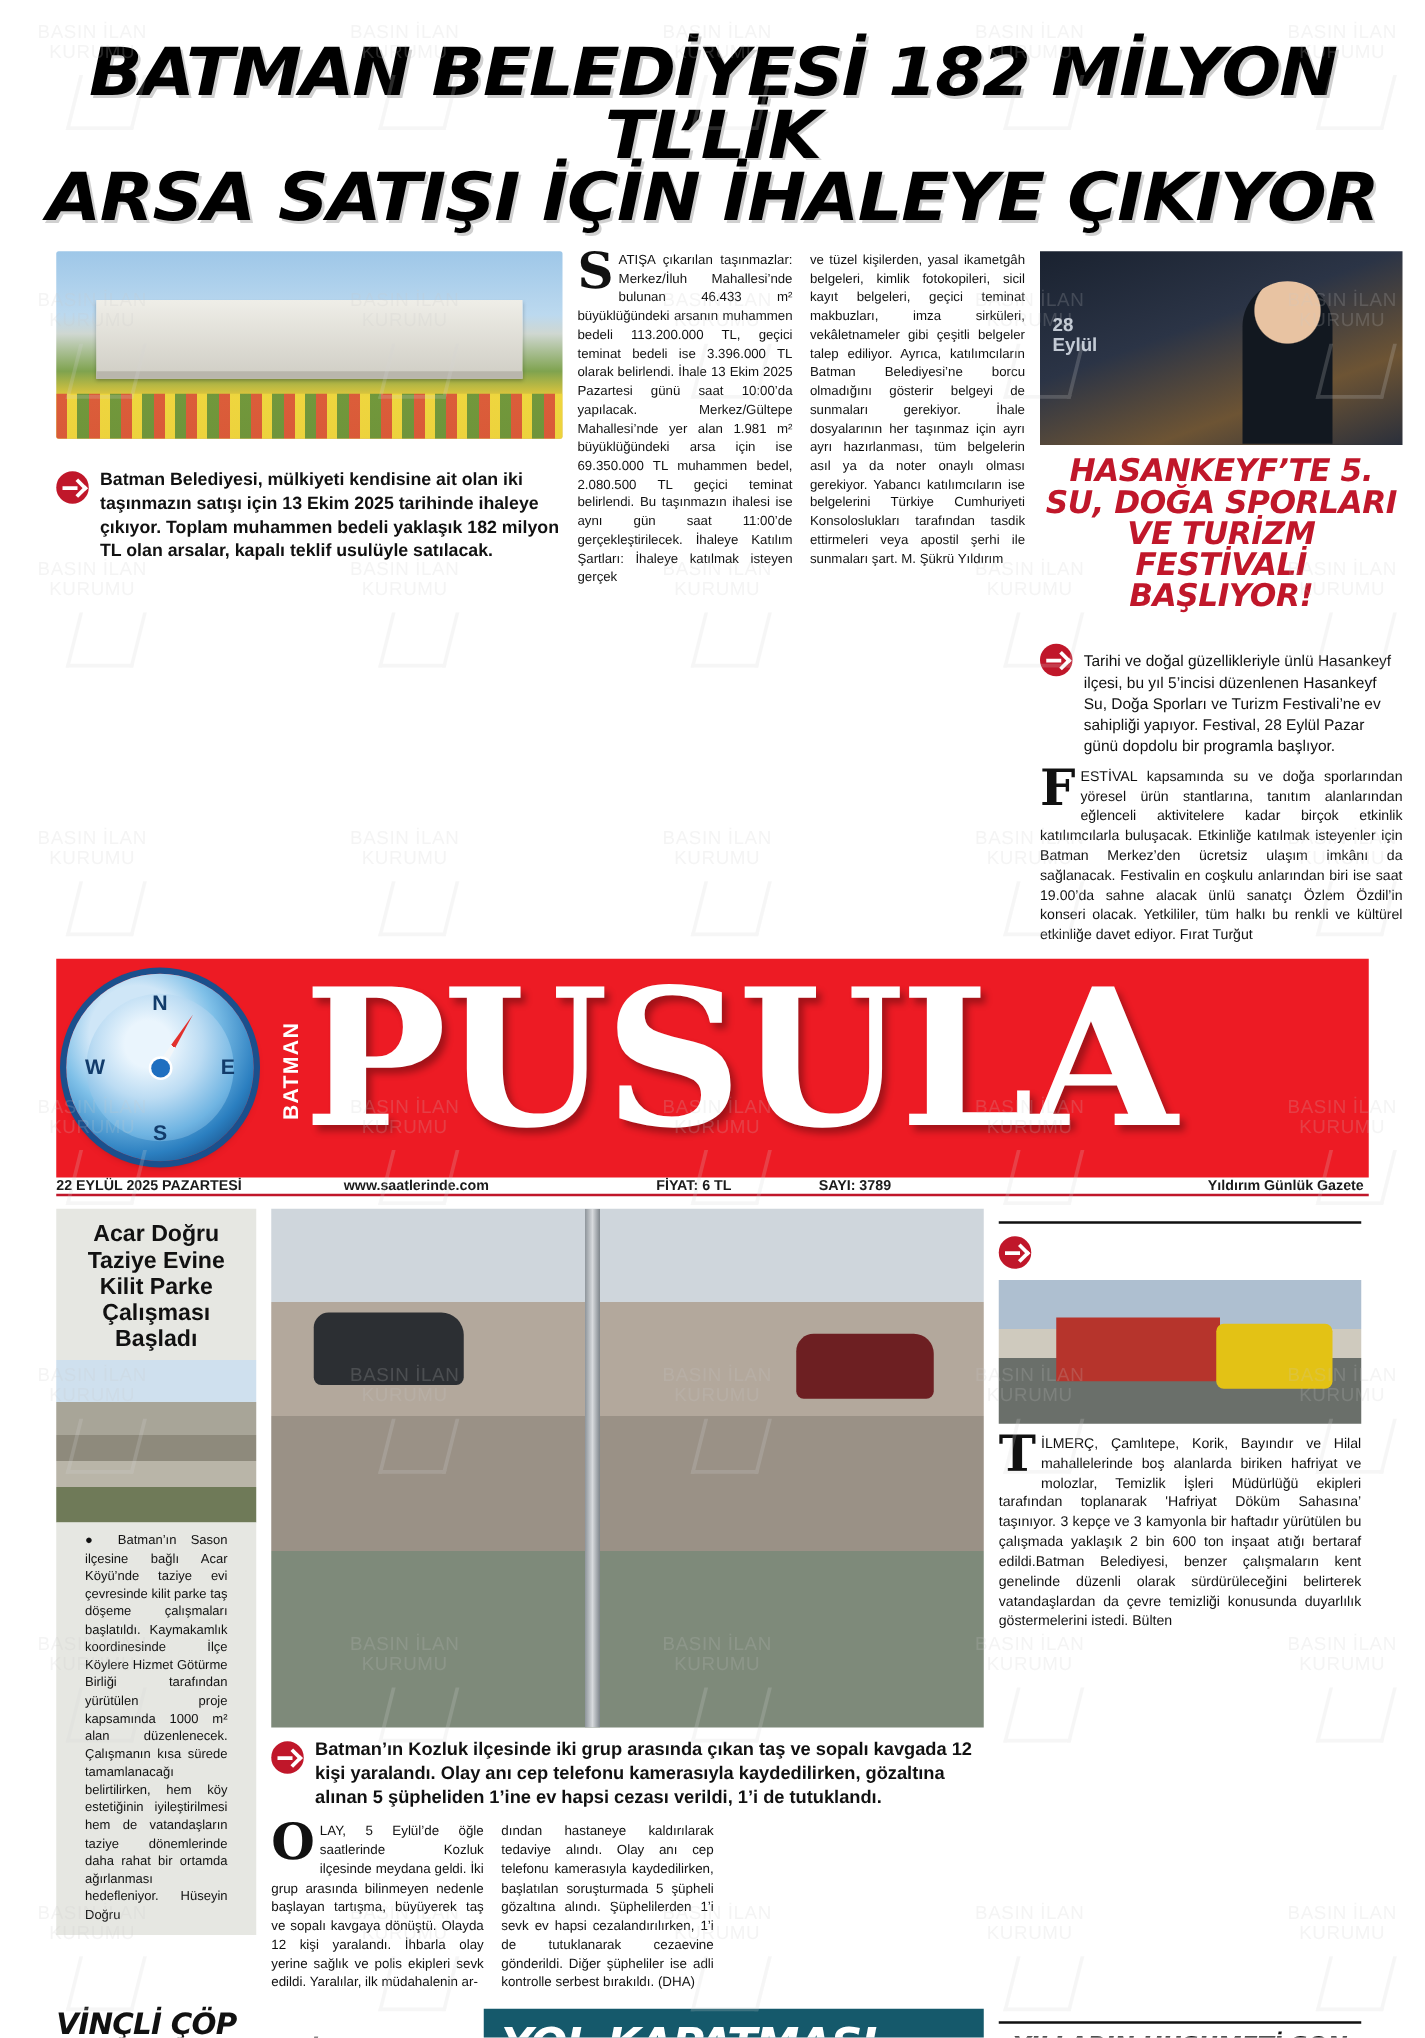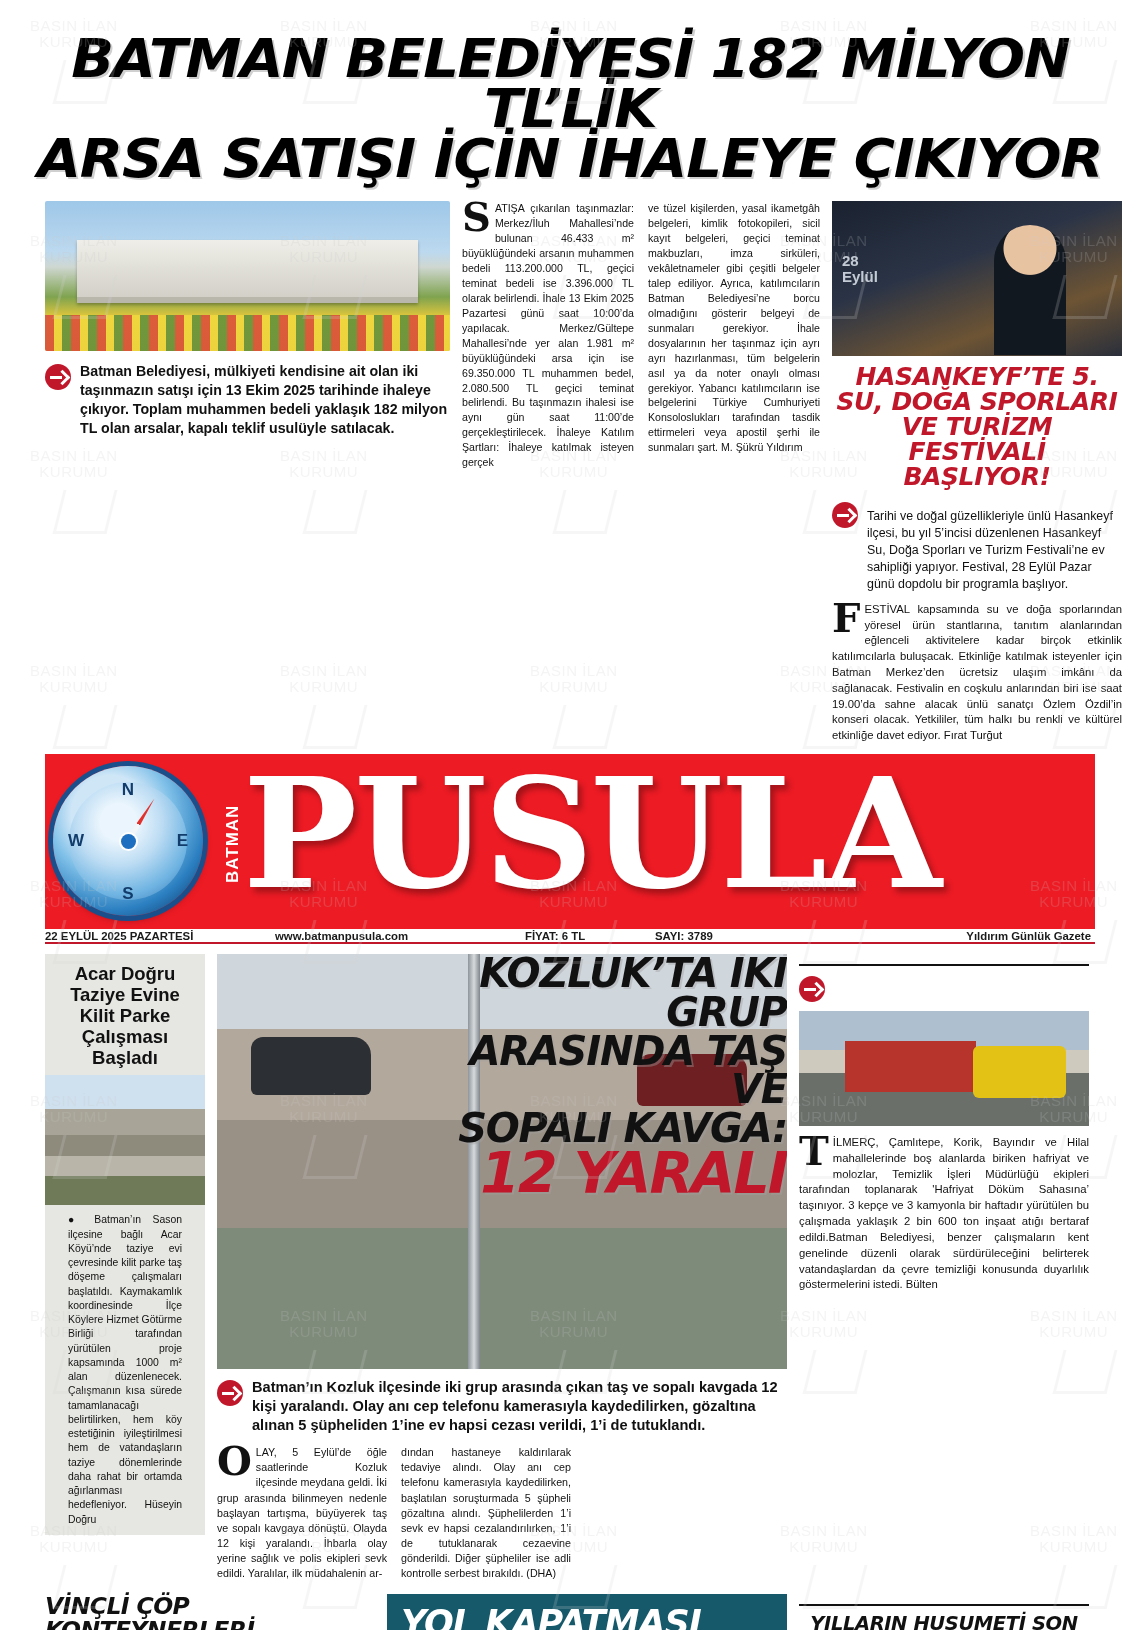--- a/index.html
+++ b/index.html
@@ -46,21 +46,21 @@
   .photo-main:before{
     content:""; position:absolute; left:8%; top:26%; width:84%; height:42%;
     background: linear-gradient(180deg,#efeee8,#cfcdc4);
     box-shadow: inset 0 -6px 0 #b9b6ac, 0 2px 3px rgba(0,0,0,.25);
   }
   .photo-main:after{
     content:""; position:absolute; left:0; bottom:0; width:100%; height:24%;
     background: repeating-linear-gradient(90deg,#d94a3a 0 9px,#f0d83f 9px 17px,#5d8f3c 17px 26px);
     opacity:.85;
   }
-  .lead-row { display:flex; gap:9px; margin-top: 11px; }
+  .lead-row { display:flex; gap:9px; margin-top: 24px; }
   .arrow-ico {
     flex:0 0 auto; width: 26px; height: 26px; border-radius: 50%;
     background: #c0172a; position: relative; margin-top: 2px;
   }
   .arrow-ico:before{
     content:""; position:absolute; left:5px; top:11.5px; width:12px; height:3px; background:#fff;
   }
   .arrow-ico:after{
     content:""; position:absolute; left:12px; top:8px; width:8px; height:8px;
     border-top:3px solid #fff; border-right:3px solid #fff; transform: rotate(45deg);
@@ -242,45 +242,39 @@
       <span class="c-l c-s">S</span>
       <span class="c-l c-e">E</span>
       <span class="c-l c-w">W</span>
     </div>
     <div class="mh-batman">BATMAN</div>
     <div class="mh-title">PUSULA</div>
   </div>
 
   <div class="infobar">
     <div class="ib1">22 EYLÜL 2025 PAZARTESİ</div>
-    <div class="ib2">www.batmanpusula.com</div>
+    <div class="ib2">www.saatlerinde.com</div>
     <div class="ib3">FİYAT: 6 TL</div>
     <div class="ib4">SAYI: 3789</div>
     <div class="ib5">Yıldırım Günlük Gazete</div>
   </div>
 
   <div class="mid">
 
     <div class="mid-left">
       <div class="box-title">Acar Doğru Taziye Evine Kilit Parke Çalışması Başladı</div>
       <div class="village-photo"></div>
       <div class="tiny">● Batman’ın Sason ilçesine bağlı Acar Köyü’nde taziye evi çevresinde kilit parke taş döşeme çalışmaları başlatıldı. Kaymakamlık koordinesinde İlçe Köylere Hizmet Götürme Birliği tarafından yürütülen proje kapsamında 1000 m² alan düzenlenecek. Çalışmanın kısa sürede tamamlanacağı belirtilirken, hem köy estetiğinin iyileştirilmesi hem de vatandaşların taziye dönemlerinde daha rahat bir ortamda ağırlanması hedefleniyor. Hüseyin Doğru</div>
     </div>
 
     <div class="mid-center">
       <div class="kavga-photo">
         <span class="pole"></span>
         <span class="car"></span>
         <span class="car2"></span>
-        <div class="kv-head">
-          <span>KOZLUK’TA İKİ GRUP</span><br>
-          <span>ARASINDA TAŞ VE</span><br>
-          <span>SOPALI KAVGA:</span>
-          <span class="kv-num">12 YARALI</span>
-        </div>
       </div>
       <div class="lead-row" style="margin-top:9px">
         <span class="arrow-ico"></span>
         <div class="kv-lead">Batman’ın Kozluk ilçesinde iki grup arasında çıkan taş ve sopalı kavgada 12 kişi yaralandı. Olay anı cep telefonu kamerasıyla kaydedilirken, gözaltına alınan 5 şüpheliden 1’ine ev hapsi cezası verildi, 1’i de tutuklandı.</div>
       </div>
       <div class="mid-cols">
         <div class="mid-col dropcap">OLAY, 5 Eylül’de öğle saatlerinde Kozluk ilçesinde meydana geldi. İki grup arasında bilinmeyen nedenle başlayan tartışma, büyüyerek taş ve sopalı kavgaya dönüştü. Olayda 12 kişi yaralandı. İhbarla olay yerine sağlık ve polis ekipleri sevk edildi. Yaralılar, ilk müdahalenin ar-</div>
         <div class="mid-col">dından hastaneye kaldırılarak tedaviye alındı. Olay anı cep telefonu kamerasıyla kaydedilirken, başlatılan soruşturmada 5 şüpheli gözaltına alındı. Şüphelilerden 1’i sevk ev hapsi cezalandırılırken, 1’i de tutuklanarak cezaevine gönderildi. Diğer şüpheliler ise adli kontrolle serbest bırakıldı. (DHA)</div>
       </div>
     </div>

